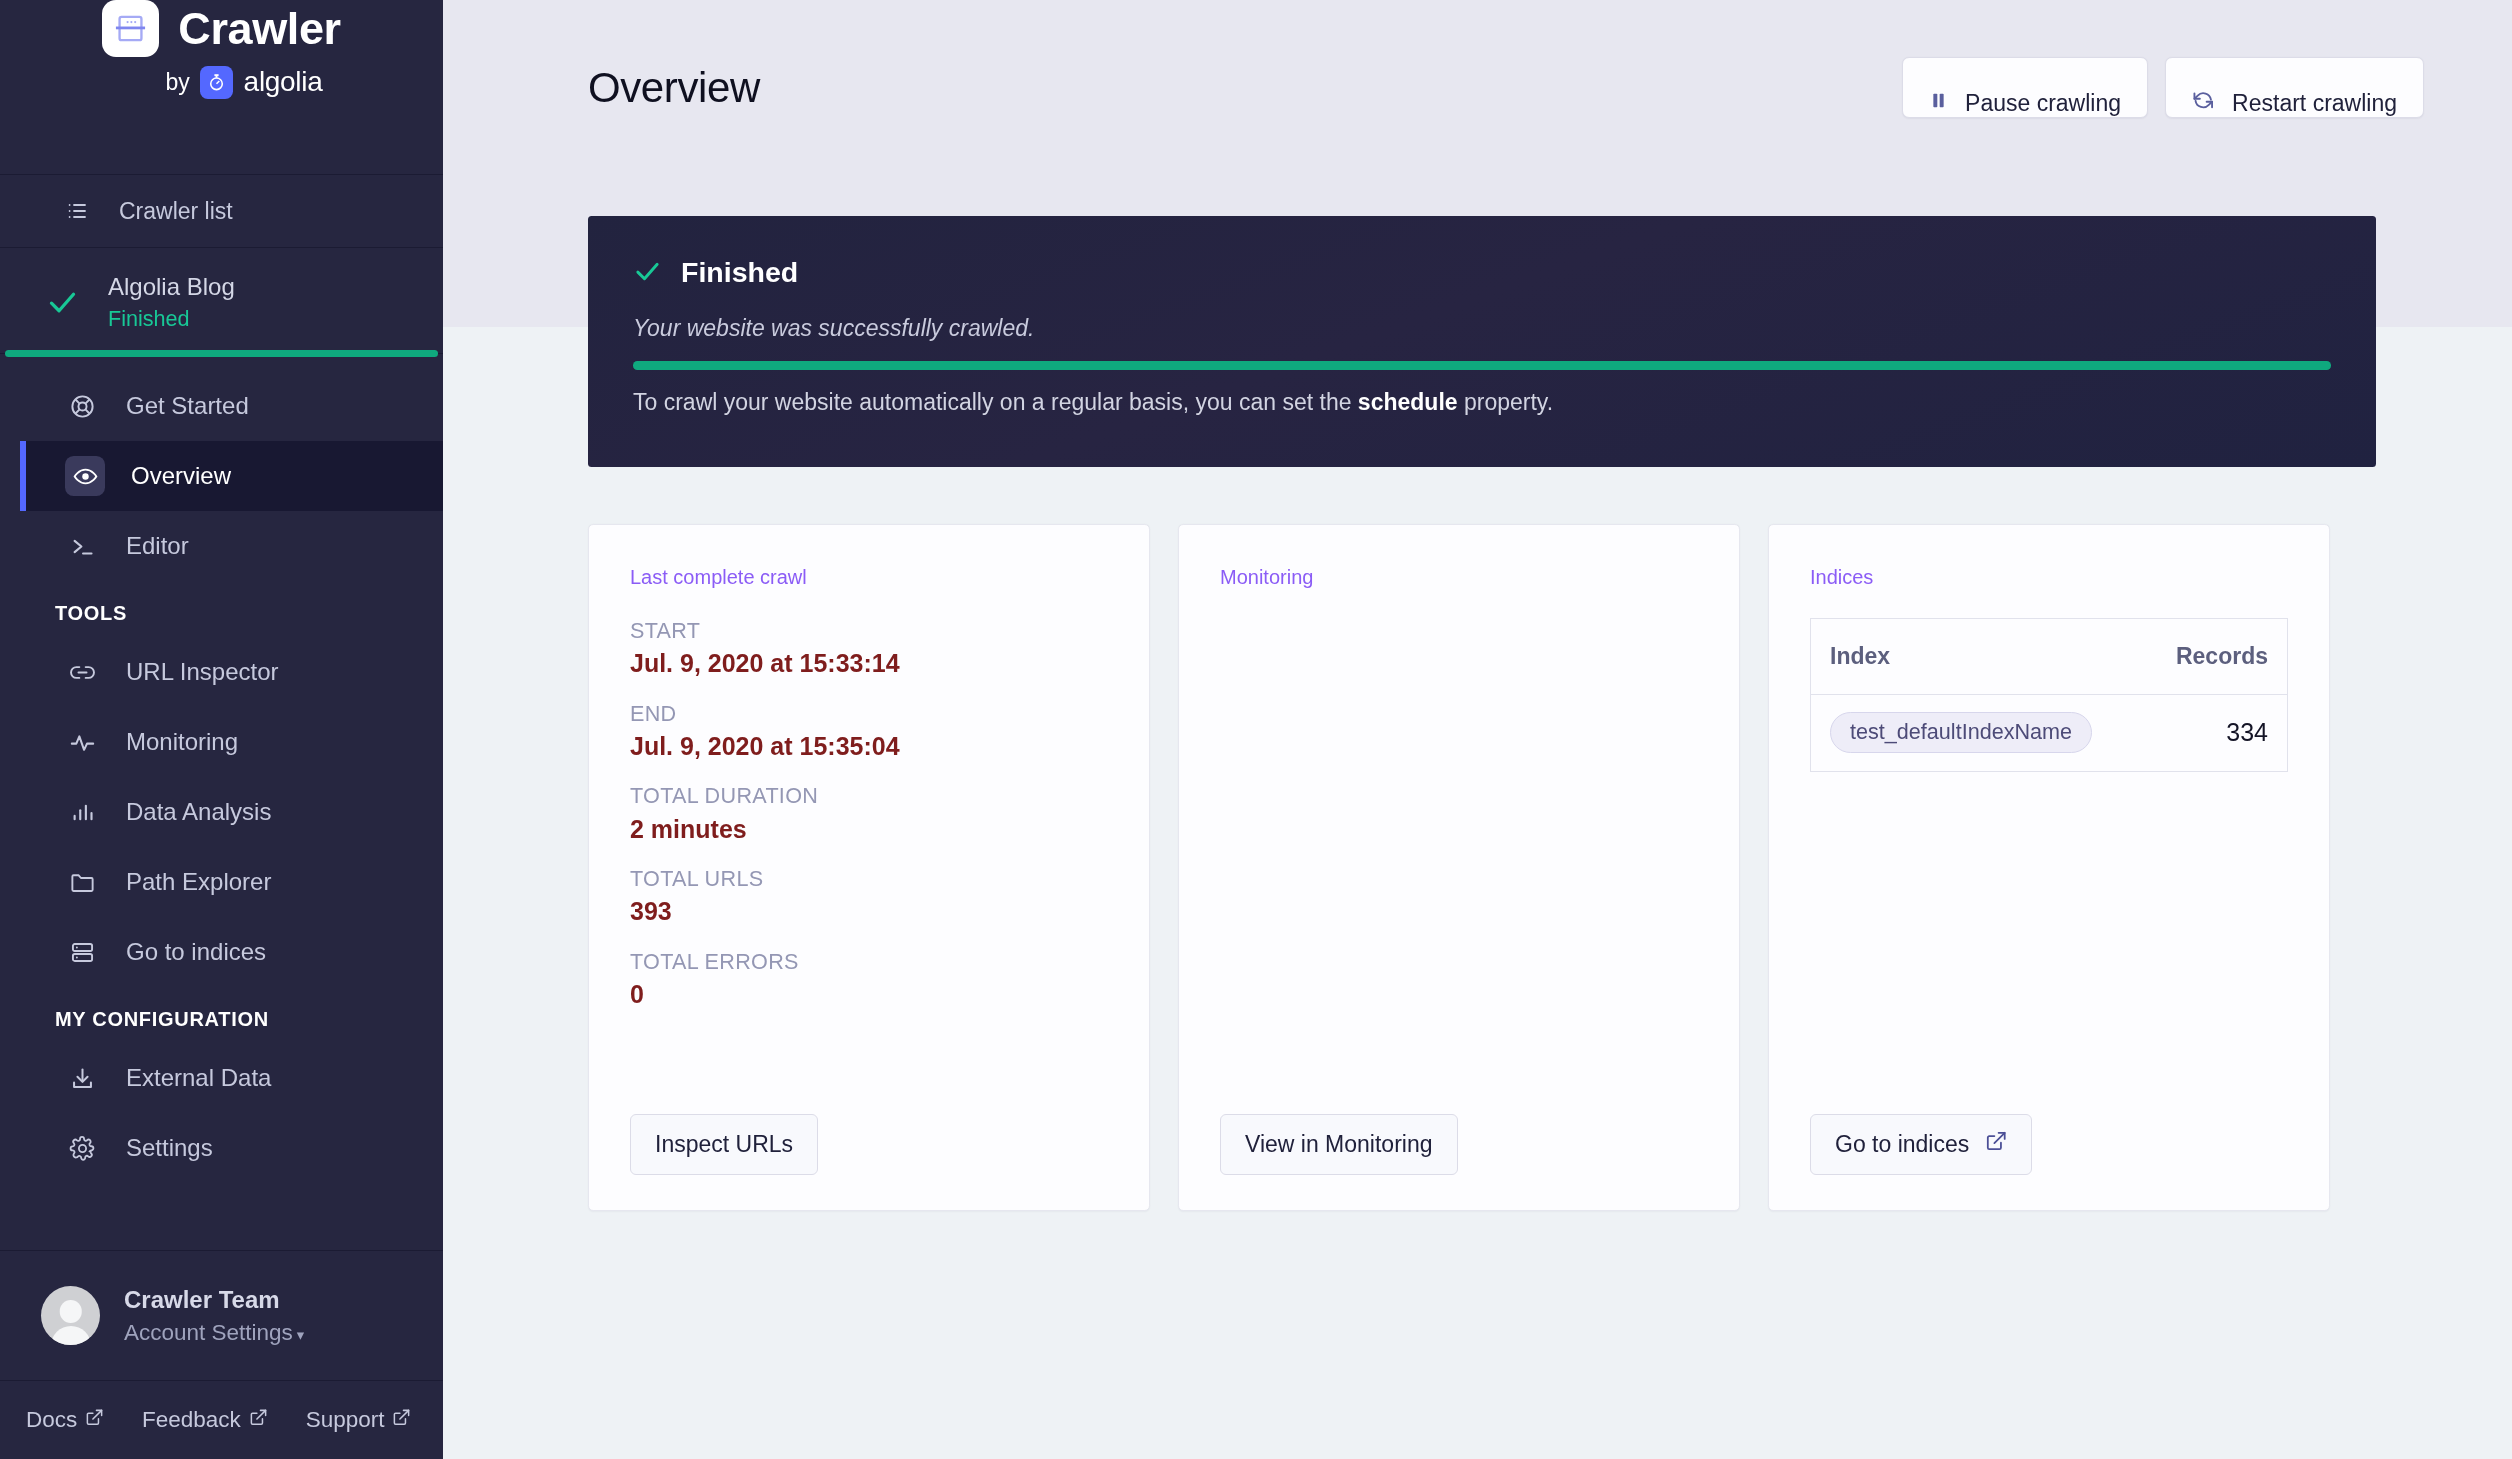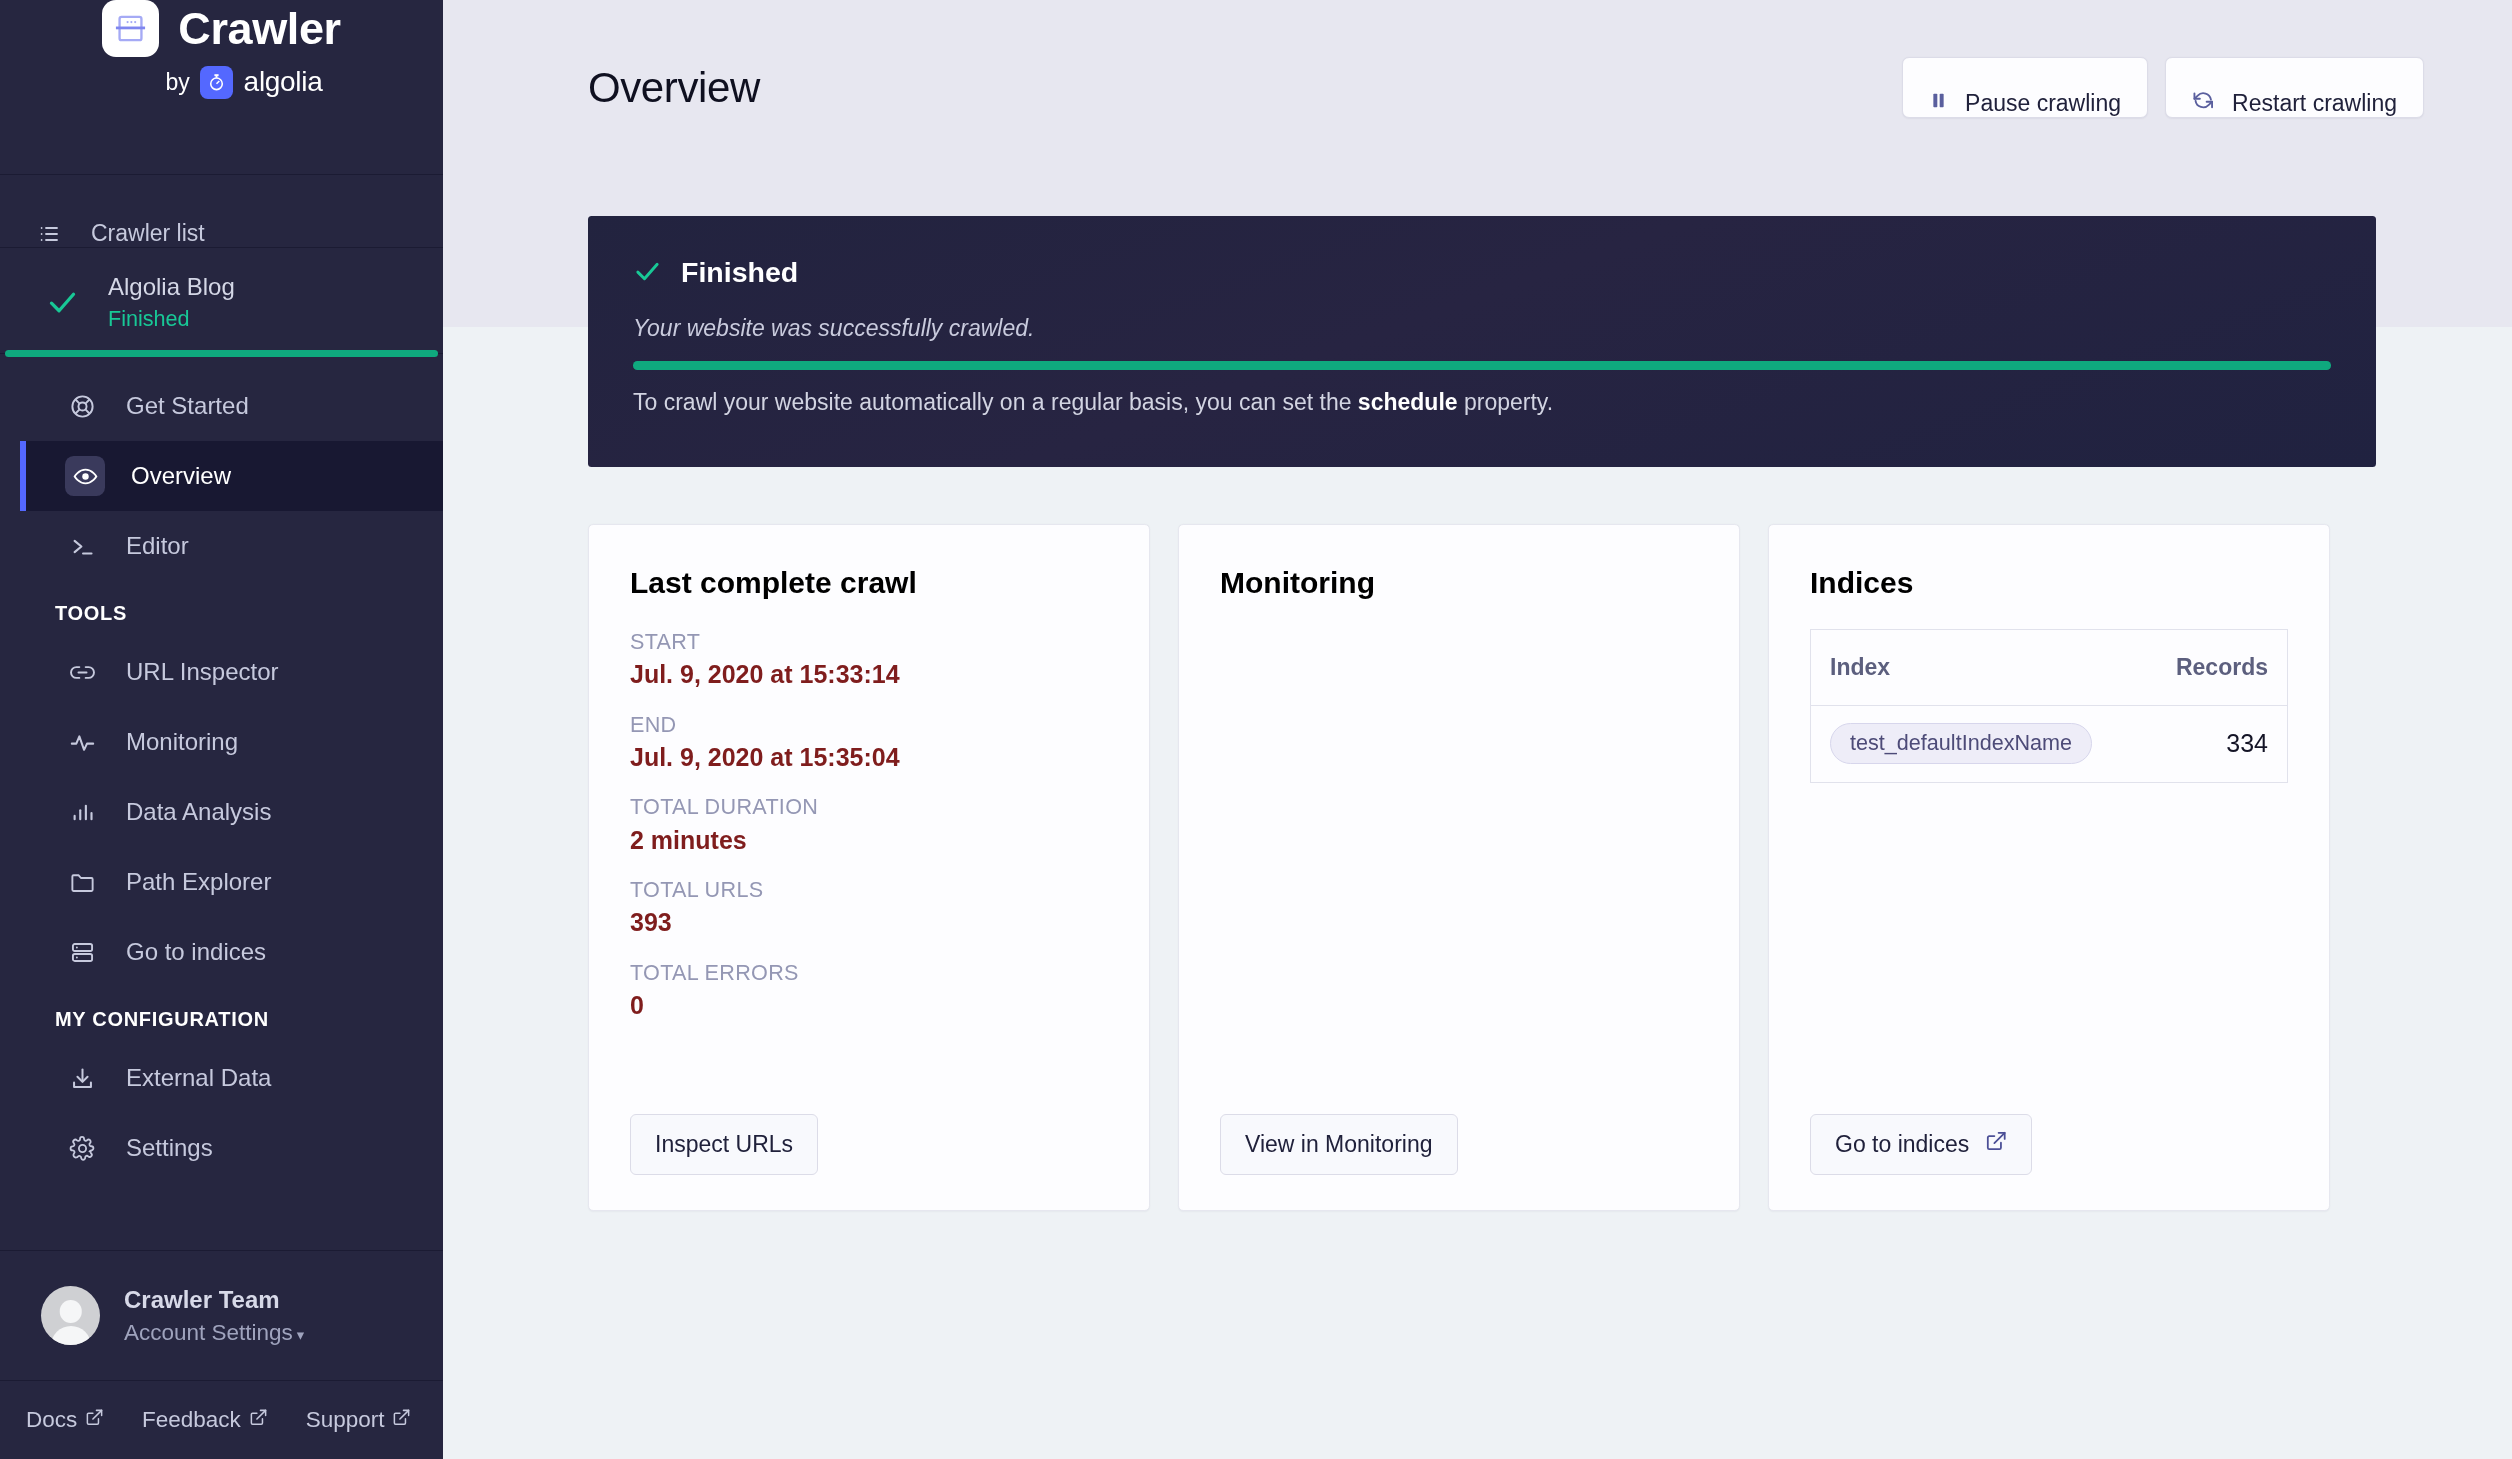--- a/index.html
+++ b/index.html
@@ -41,22 +41,22 @@
   }
   .brand-by { color: #ffffff; font-size: 23px; }
   .algolia-badge {
     width: 33px; height: 33px; border-radius: 7.8px;
     background: #5468ff;
     display: flex; align-items: center; justify-content: center;
   }
   .algolia-word { color: #ffffff; font-size: 28px; font-weight: 500; letter-spacing: -0.3px;}
 
   .nav-row {
-    display: flex; align-items: flex-end;
-    height: 73px; padding-left: 36px; gap: 29px;
+    display: flex; align-items: center;
+    height: 73px; padding-left: 64px; gap: 29px;
     color: #c6c9dd; font-size: 23px;
     border-bottom: 1.7px solid #1b1b33;
     cursor: pointer;
   }
   .nav-row .ico { width: 26px; height: 26px; display:flex; align-items:center; justify-content:center; flex: 0 0 26px; }
 
   .crawler-card {
     padding: 22.5px 0 19px 0;
     border-bottom: 1.7px solid #1b1b33;
     position: relative;
@@ -164,21 +164,21 @@
     position: absolute; left: 145px; top: 524px;
     display: flex; gap: 28px;
   }
   .card {
     background: #fdfdff; border: 0.9px solid #e6e7ef; border-radius: 5.2px;
     width: 562px; height: 687px;
     padding: 41px 41px 35px 41px;
     display: flex; flex-direction: column;
     box-shadow: 0 0.9px 1.7px rgba(20,20,60,.04);
   }
-  .card h2 { font-size: 30px; font-weight: 700; color: #000000; margin-bottom: 29px; }
+  .card h2 { font-size: 20px; font-weight: 400; color: #8b5cf6; margin-bottom: 29px; }
 
   .kv-label { color: #9497b4; font-size: 21.6px; letter-spacing: 0.3px; margin-top: 22.5px; }
   .kv-label:first-of-type { margin-top: 0; }
   .kv-value { color: #7f1d1d; font-size: 25px; font-weight: 700; margin-top: 5.2px; }
 
   .card-btn {
     margin-top: auto; align-self: flex-start;
     background: #f8f9fd; border: 0.9px solid #dcdce8; border-radius: 6px;
     height: 61px; padding: 0 24px; display: flex; align-items: center; gap: 15.6px;
     font-size: 23px; color: #20213b; cursor: pointer;

